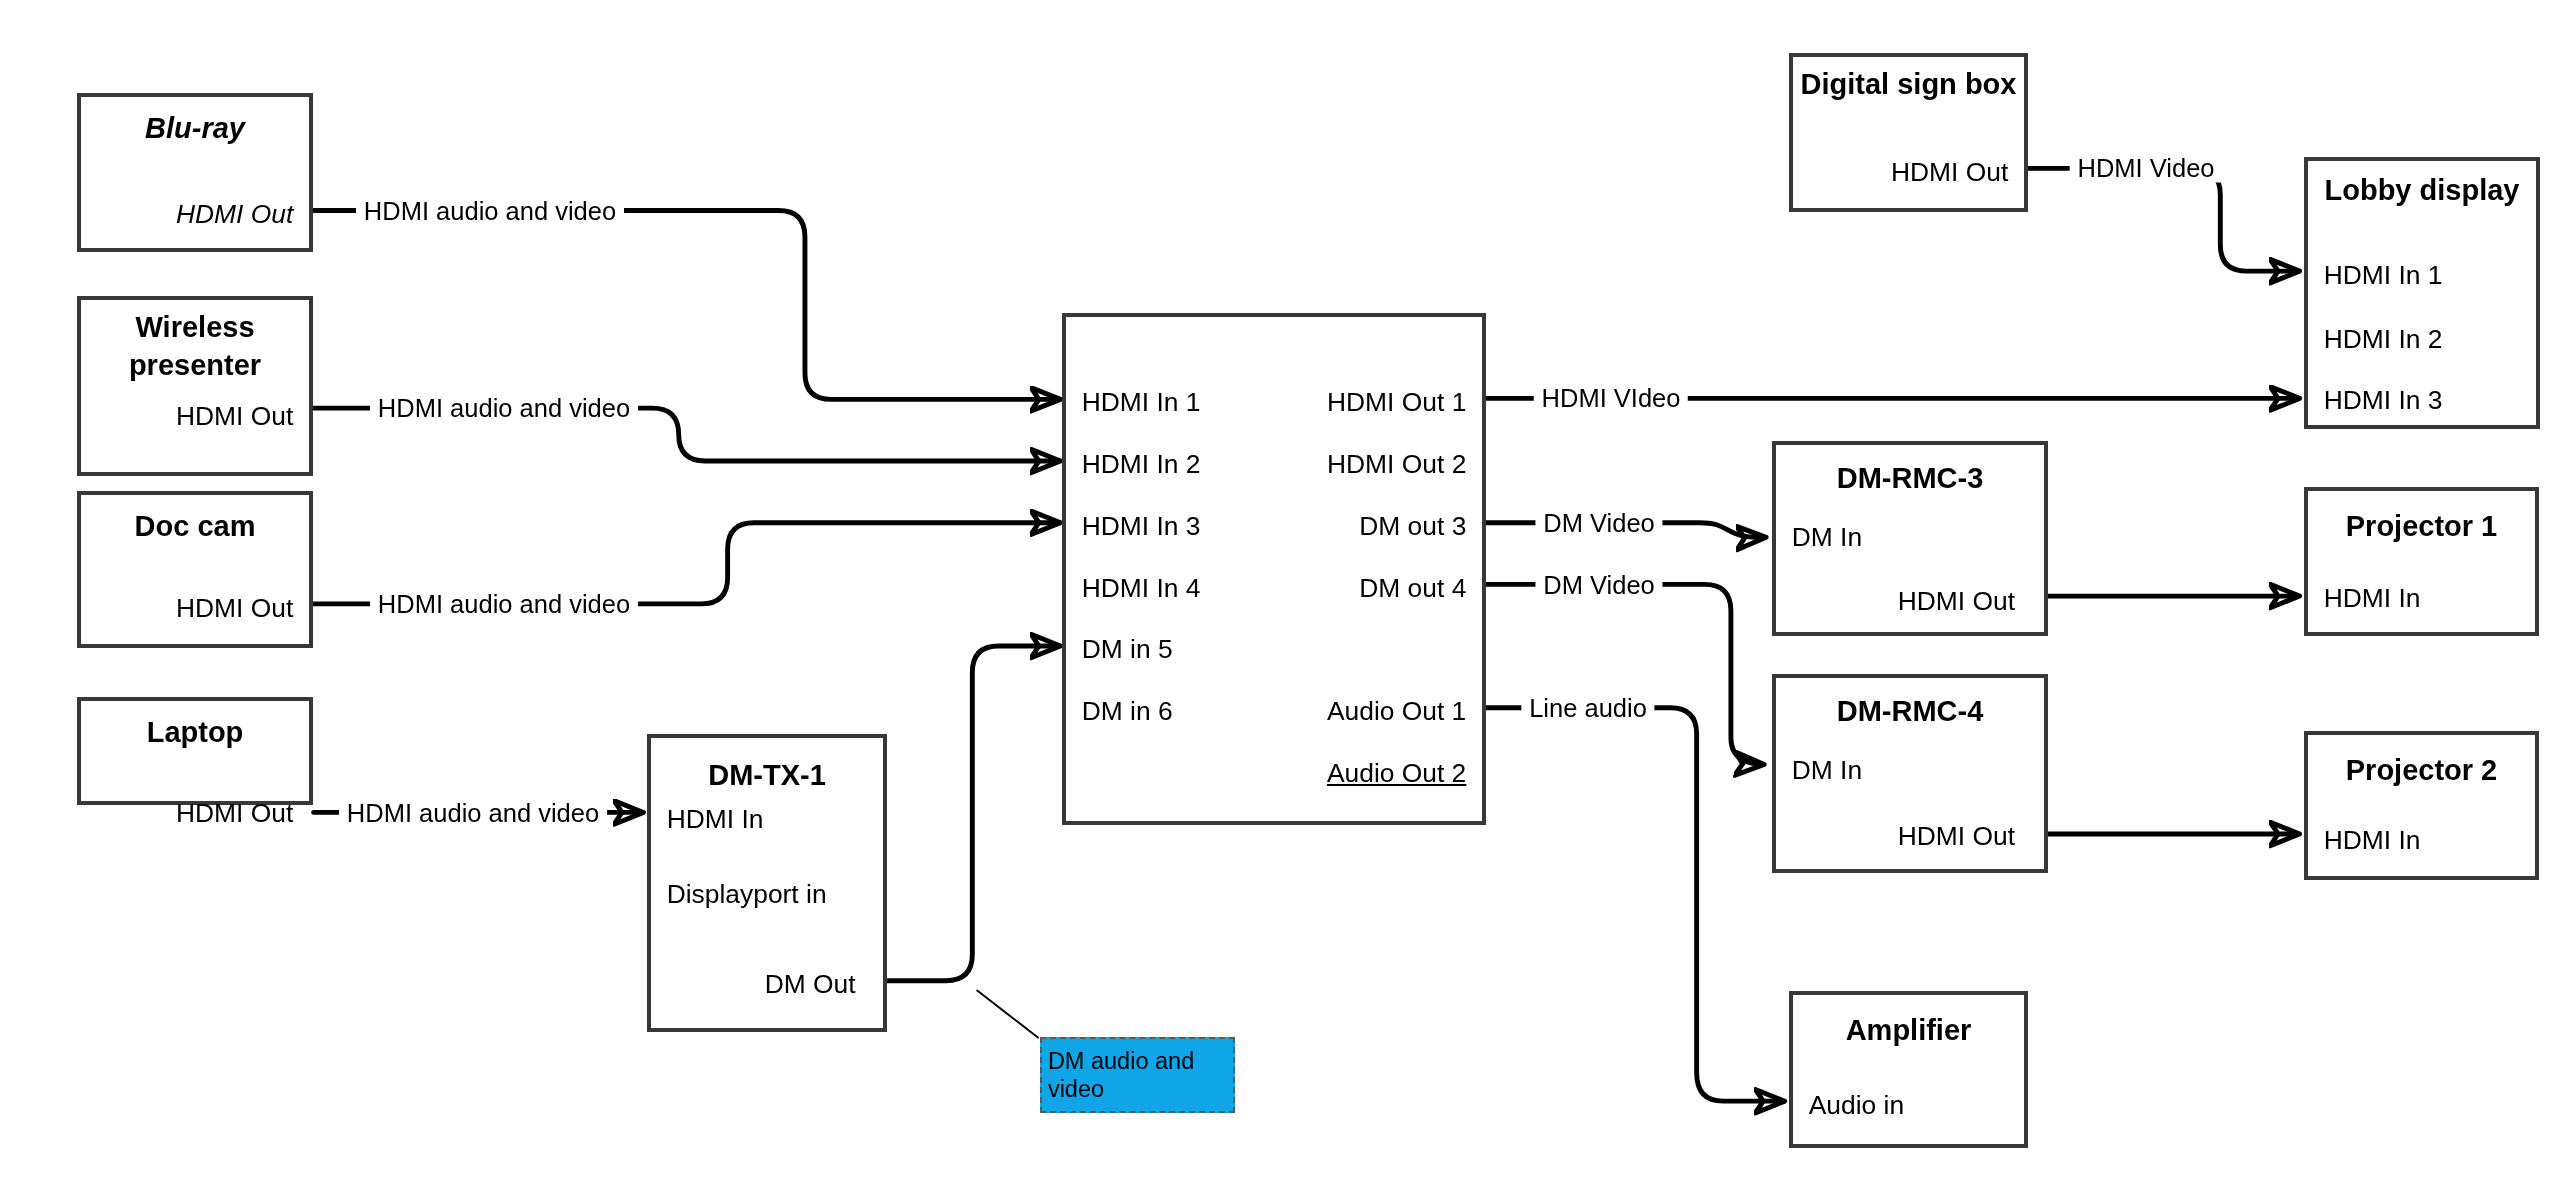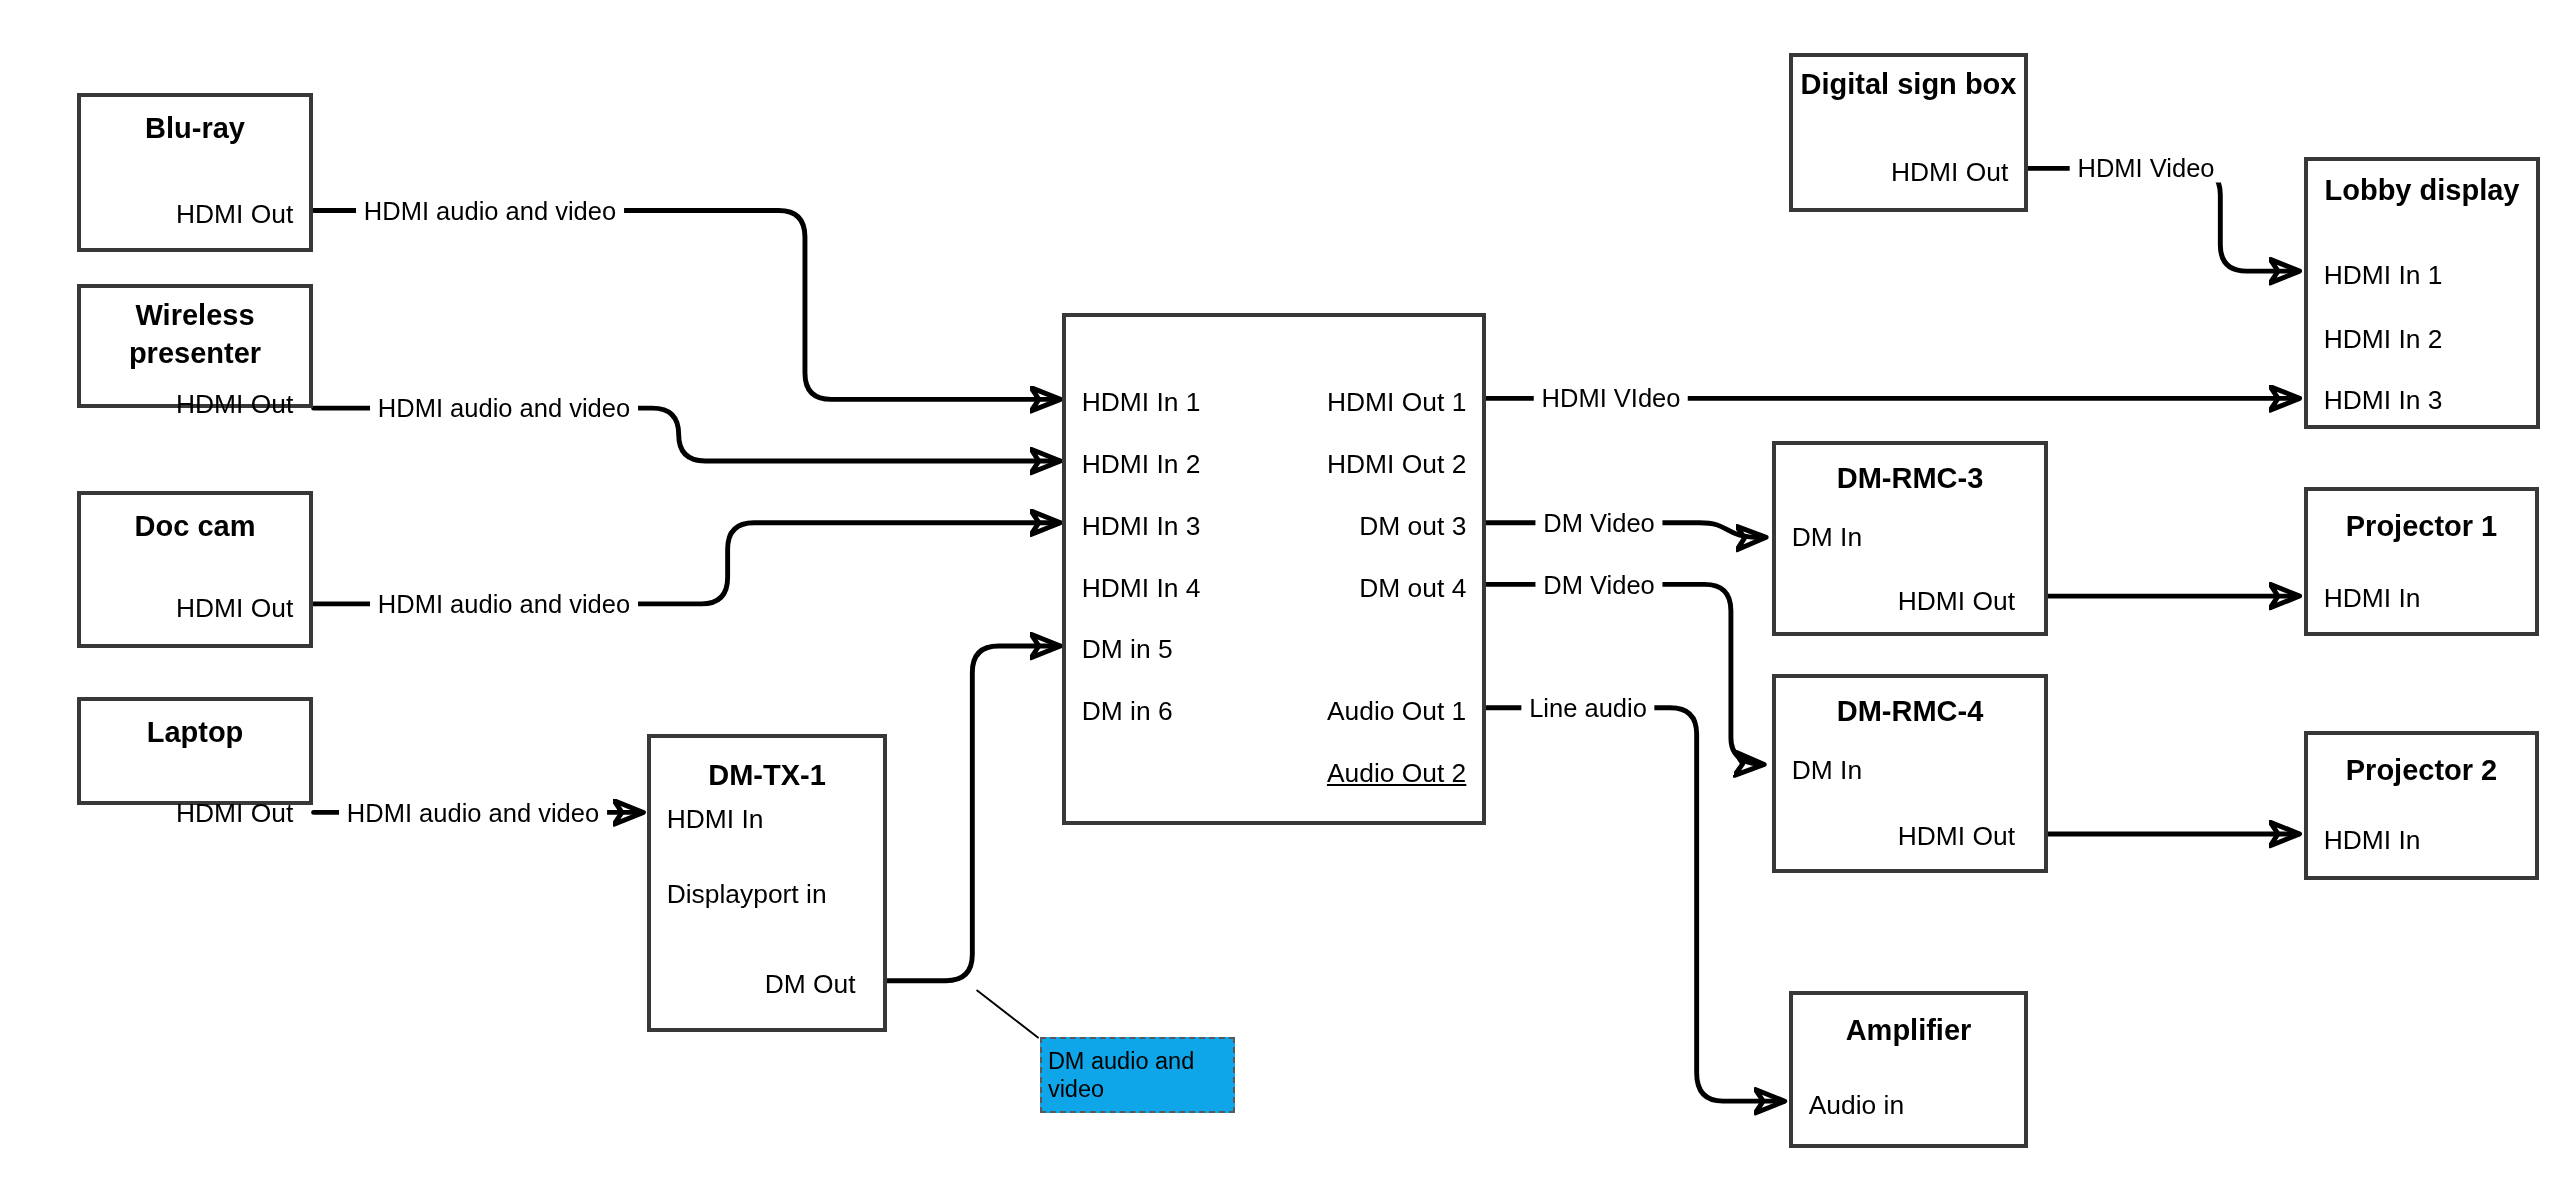--- a/index.html
+++ b/index.html
@@ -38,26 +38,26 @@
     <path class="thin" d="M 998 1012 L 1060 1060"></path>
     <path d="M 1518 407 H 2348" marker-end="url(#arrow)"></path>
     <path d="M 2071 172 H 2241 Q 2268 172 2268 199 V 250 Q 2268 277 2295 277 H 2348" marker-end="url(#arrow)"></path>
     <path d="M 1518 534 H 1736 C 1770 534 1758 550 1803 549" marker-end="url(#arrow)"></path>
     <path d="M 1518 597 H 1741 Q 1768 597 1768 624 V 754 Q 1768 780 1801 781" marker-end="url(#arrow)"></path>
     <path d="M 1518 723 H 1706 Q 1733 723 1733 750 V 1096 Q 1733 1125 1760 1125 H 1822" marker-end="url(#arrow)"></path>
     <path d="M 2092 609 H 2348" marker-end="url(#arrow)"></path>
     <path d="M 2092 852 H 2348" marker-end="url(#arrow)"></path>
   </svg>
 
-  <div class="box" style="left:77px;top:93px;width:236px;height:159px;">
+  <div class="box" style="left:77px;top:93px;width:236px;height:159px;font-style:italic;">
     <div class="box-title">Blu-ray</div>
     <div class="port right" style="top:102px;">HDMI Out</div>
   </div>
 
-  <div class="box" style="left:77px;top:284px;width:236px;height:124px;">
+  <div class="box" style="left:77px;top:296px;width:236px;height:180px;">
     <div class="box-title" style="top:7.8px;">Wireless presenter</div>
     <div class="port right" style="top:101px;">HDMI Out</div>
   </div>
 
   <div class="box" style="left:77px;top:491px;width:236px;height:157px;">
     <div class="box-title">Doc cam</div>
     <div class="port right" style="top:98px;">HDMI Out</div>
   </div>
 
   <div class="box" style="left:77px;top:697px;width:236px;height:108px;">

